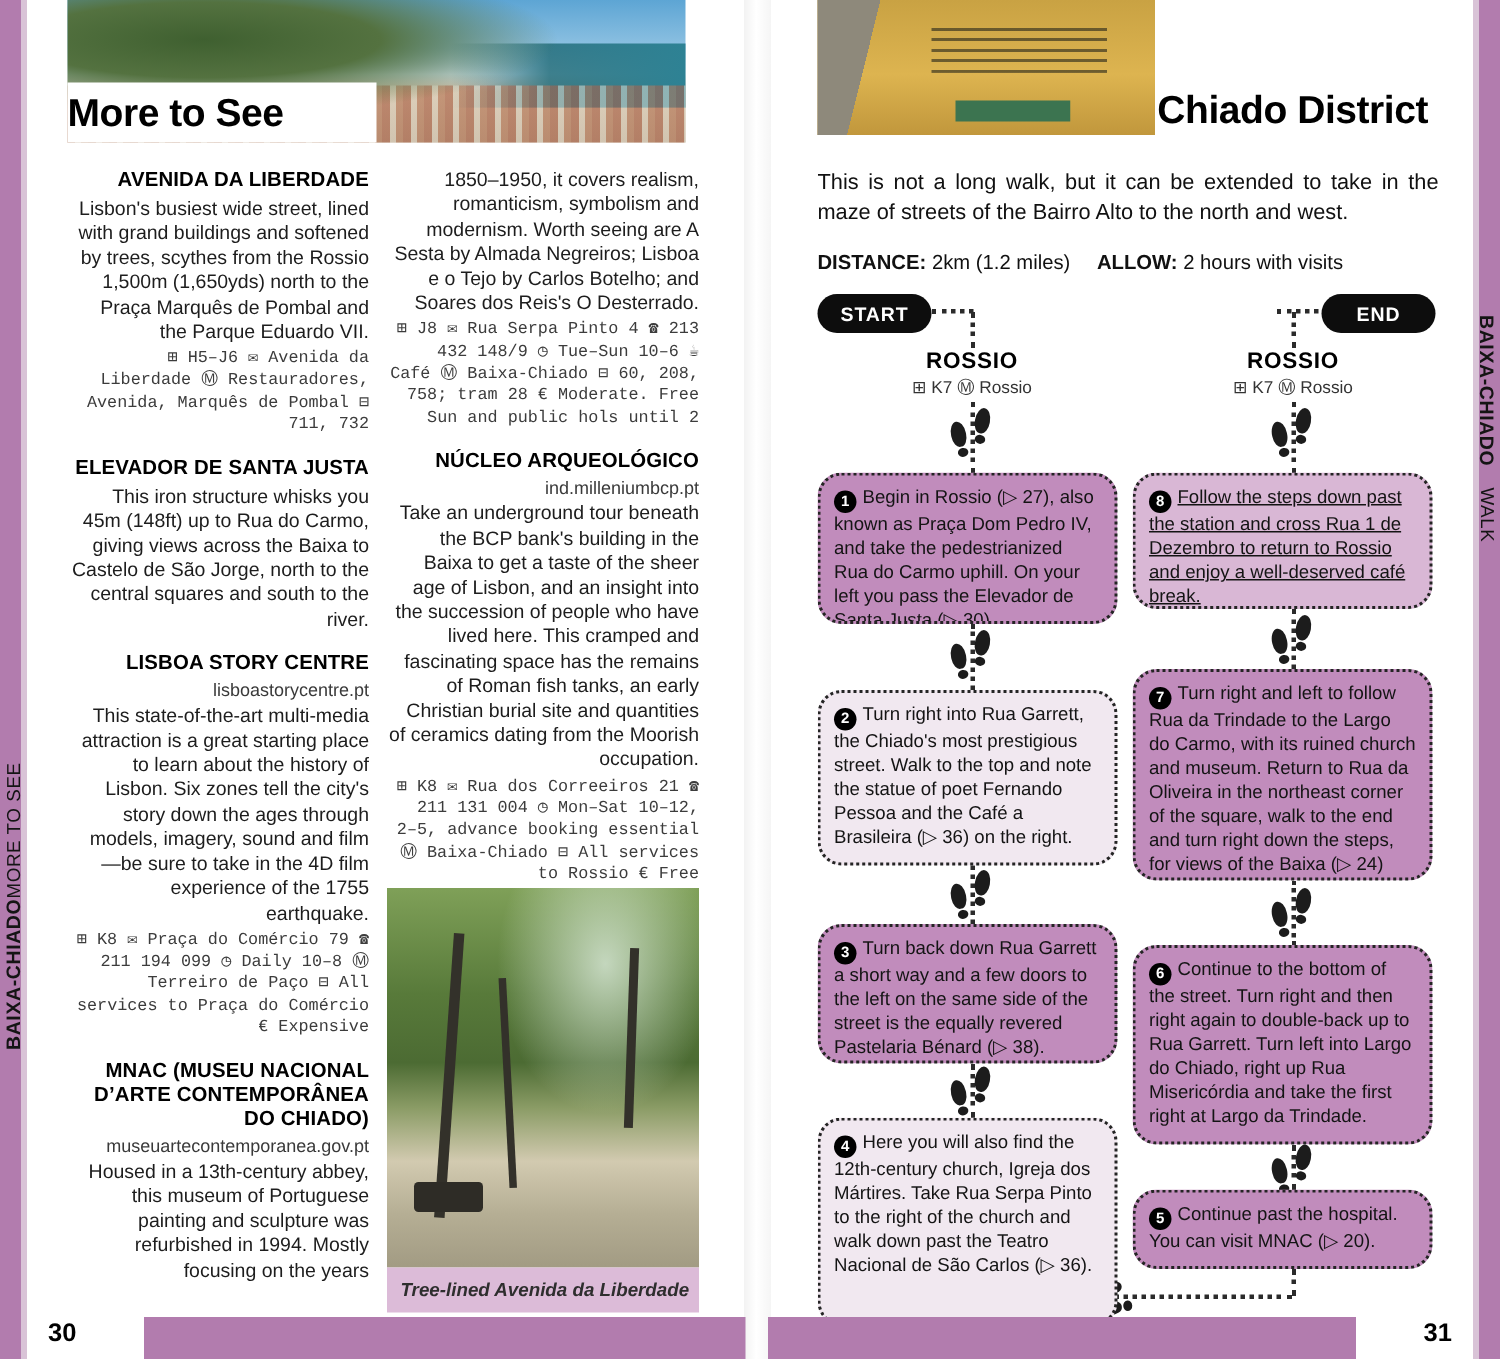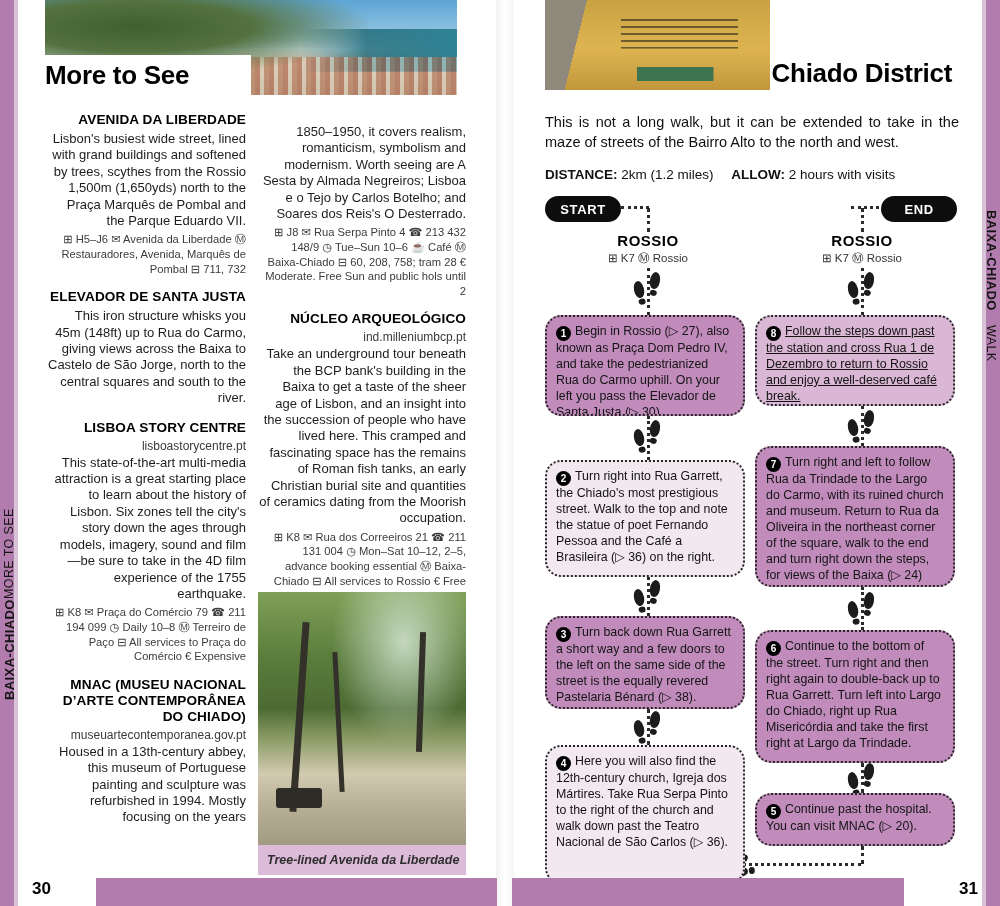--- a/index.html
+++ b/index.html
@@ -21,21 +21,21 @@
   .rail-light { font-size:12.5px; margin:14px 0; }
   .rail-text-left .rail-light { margin:0 0 14px 0; }
 
   
   .footbar { position:absolute; top:878px; height:28px; background:#b27cae; }
   .footbar-left  { left:96px;  width:401px; }
   .footbar-right { left:512px; width:392px; }
   .pagenum { position:absolute; top:872px; height:34px; background:#fff; font-weight:bold;
              font-size:17px; line-height:34px; color:#000; }
   .pagenum-left  { left:18px;  width:78px; padding-left:14px; }
-  .pagenum-right { left:904px; width:78px; text-align:right; padding-right:4px; }
+  .pagenum-right { left:904px; width:78px; text-align:right; padding-right:14px; }
 
   
   .photo { position:absolute; }
   .photo-lisbon { left:45px; top:0; width:412px; height:95px;
     background:
       radial-gradient(ellipse at 22% 28%, #3f6030 0%, #547240 26%, rgba(84,114,64,0) 52%),
       repeating-linear-gradient(90deg, rgba(178,98,74,.55) 0 5px, rgba(238,230,216,.5) 5px 9px, rgba(190,122,92,.55) 9px 14px) 0 100% / 100% 40% no-repeat,
       linear-gradient(90deg, rgba(36,110,124,0) 0 62%, rgba(36,110,124,.85) 78%, #2e8294 100%) 0 55% / 100% 45% no-repeat,
       linear-gradient(180deg, #5da5d4 0%, #8fc2e2 34%, #cfe3ee 52%, #cbb79b 64%, #b4a288 100%); }
   .photo-chiado { left:545px; top:0; width:225px; height:90px;
@@ -57,26 +57,26 @@
   .caption-bar { position:absolute; left:258px; top:845px; width:208px; height:30px; background:#dcbbd8;
                  font-size:12.5px; font-weight:bold; font-style:italic; color:#2e2e2e;
                  line-height:30px; padding-left:9px; }
 
   
   .title-box-left { position:absolute; left:45px; top:55px; width:206px; height:40px; background:#fff;
                     display:flex; align-items:center; }
   .page-title { font-size:26px; font-weight:bold; color:#000; letter-spacing:-.3px; }
   .col { position:absolute; }
   .col-1 { left:48px; top:112px; width:198px; }
-  .col-2 { left:258px; top:112px; width:208px;margin-top:12px; }
+  .col-2 { left:258px; top:112px; width:208px; }
   .entry { margin-bottom:13px;text-align:right; }
   .entry-title { font-size:13.6px; font-weight:bold; color:#000; line-height:16px; margin-bottom:3px; letter-spacing:.1px; }
   .entry-url { font-size:12px; color:#3a3a3a; margin-bottom:2px; }
   .entry-body { font-size:13px; line-height:16.4px; color:#1d1d1d; }
-  .entry-info { font-size:11.2px; line-height:14.6px; color:#3c3c3c; margin-top:3px; }
+  .entry-info { font-size:11.2px; line-height:14.6px; color:#3c3c3c; margin-top:3px;font-family:Liberation Mono, monospace; }
 
   
   .title-right { position:absolute; left:600px; top:58px; width:352px; text-align:right;
                  font-size:26px; font-weight:bold; color:#000; letter-spacing:-.3px; }
   .intro { position:absolute; left:545px; top:112px; width:414px; font-size:14.5px; line-height:20px;
            text-align:justify; color:#111; }
   .distance-line { position:absolute; left:545px; top:167px; width:414px; font-size:13.5px; color:#111; }
   .distance-line b { font-weight:bold; }
   .dl-value { margin-right:14px; }
 

